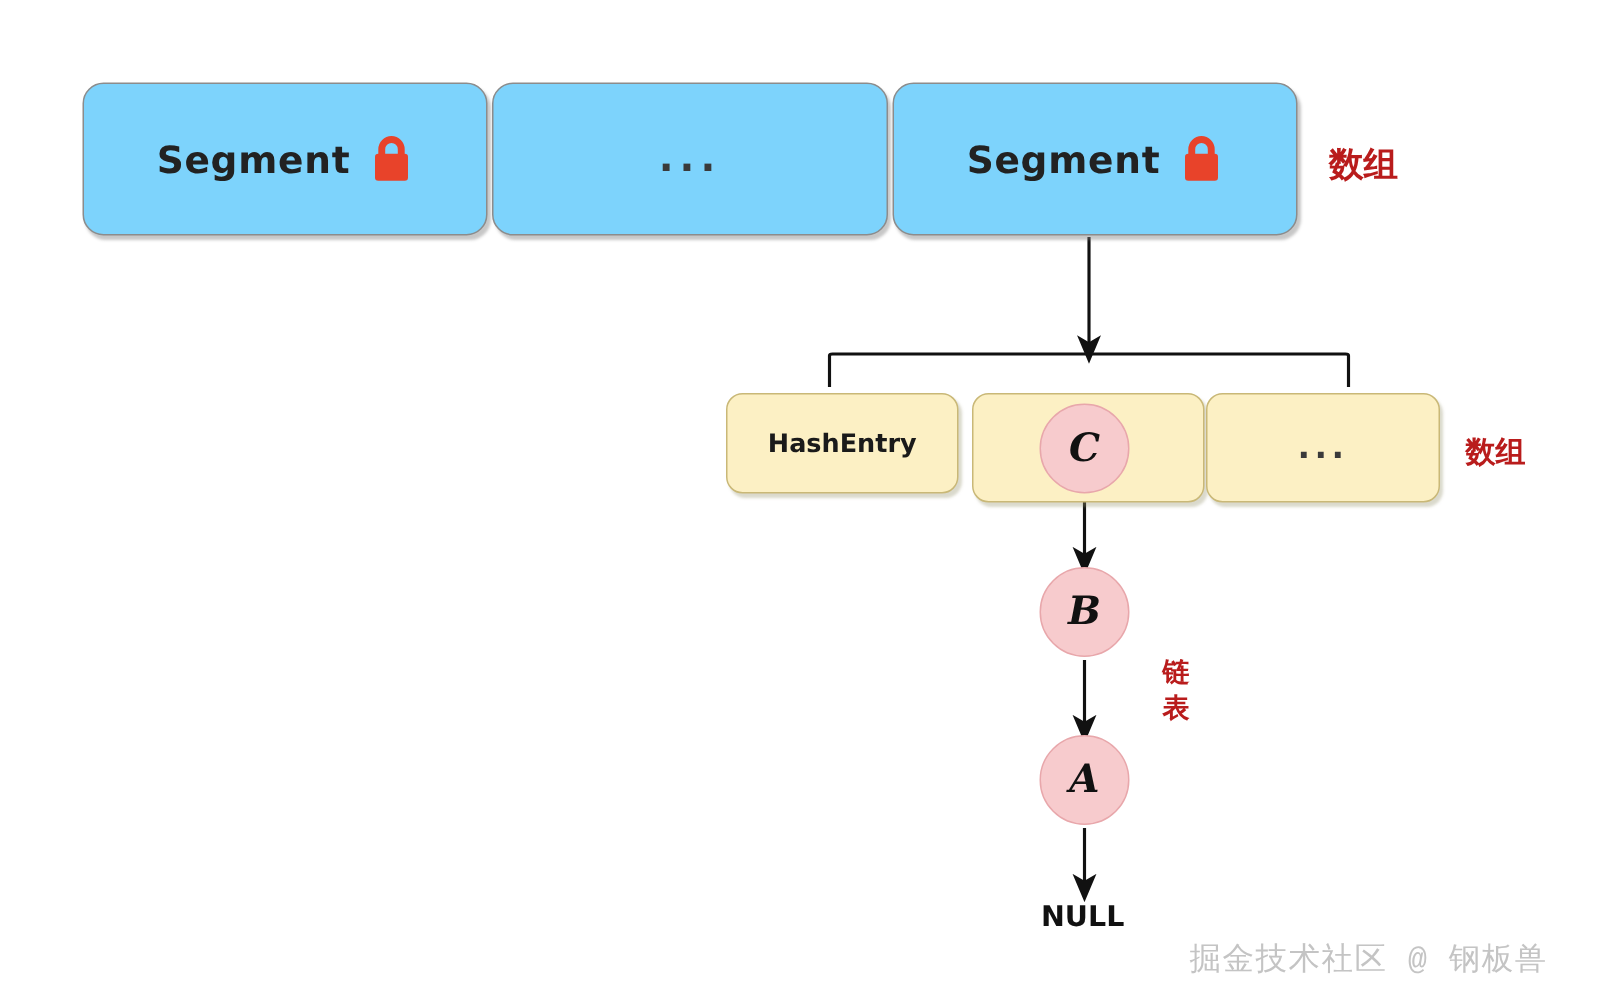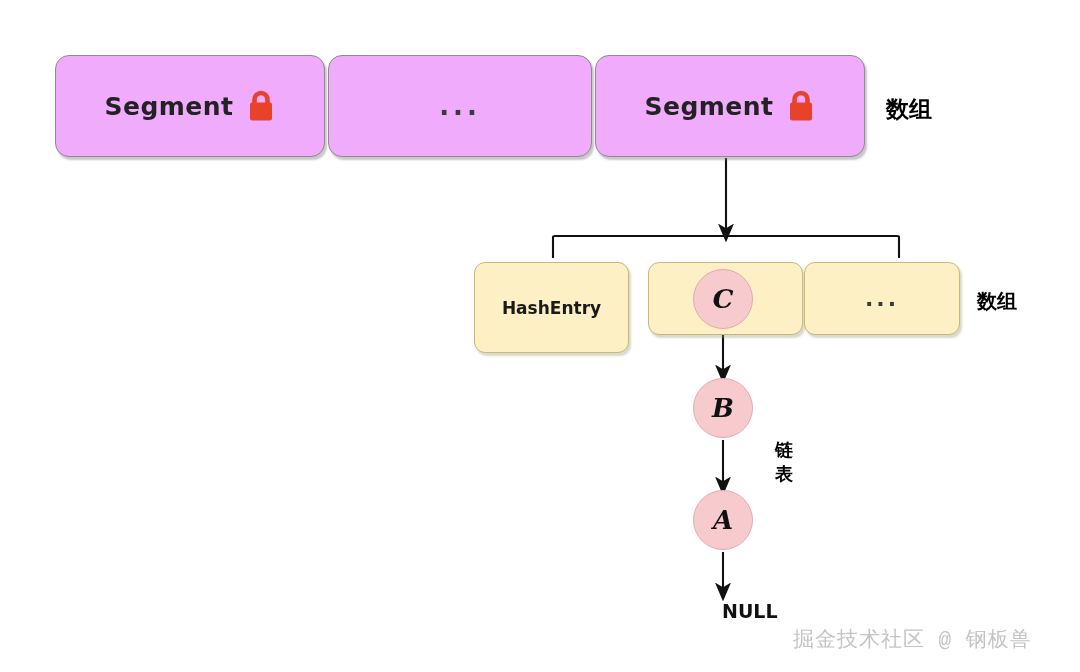--- a/index.html
+++ b/index.html
@@ -17,21 +17,21 @@
   }
   #canvas {
     position: absolute;
     left: 0; top: 0;
     width: 1080px;
     height: 672px;
   }
   
   .seg-box {
     position: absolute;
-    background: #f0abfc;
+    background: #7dd3fc;
     border: 1.6px solid #8c8c8c;
     border-radius: 14px;
     box-shadow: 2px 3px 2px rgba(130,130,130,0.45);
     display: flex;
     align-items: center;
     justify-content: center;
     gap: 12px;
     box-sizing: border-box;
   }
   .seg-label {
@@ -97,23 +97,23 @@
   .node-label {
     font-family: "DejaVu Serif", serif;
     font-style: italic;
     font-size: 26px;
     font-weight: 700;
     color: #111111;
   }
   
   .side-label {
     position: absolute;
-    font-family: Liberation Serif, serif;
-    font-weight: 700;
-    color: #000000;
+    font-family: Liberation Mono, monospace;
+    font-weight: 700;
+    color: #b91c1c;
   }
   .label-array-top { font-size: 23px; }
   .label-array-mid { font-size: 20px; }
   .label-list {
     font-size: 18px;
     width: 24px;
     line-height: 1.35;
     text-align: center;
   }
   .null-label {
@@ -172,21 +172,21 @@
   <span class="lock-icon">
     <svg viewBox="0 0 30 34" width="30" height="34">
       <path d="M8.5,14 L8.5,10.5 A6.5,6.5 0 0,1 21.5,10.5 L21.5,14" fill="none" stroke="#e8432a" stroke-width="4.6"></path>
       <rect x="4" y="13.5" width="22" height="18" rx="2.2" fill="#e8432a"></rect>
     </svg>
   </span>
 </div>
 
 <div class="side-label label-array-top" style="left:886px; top:94px;">数组</div>
 
-<div class="hash-cell" style="left:474px; top:262px; width:155px; height:91px;">
+<div class="hash-cell" style="left:484px; top:262px; width:155px; height:67px;">
   <span class="hash-label">HashEntry</span>
 </div>
 
 <div class="hash-cell" style="left:648px; top:262px; width:155px; height:73px;"></div>
 
 <div class="hash-cell" style="left:804px; top:262px; width:156px; height:73px;">
   <span class="hash-dots">...</span>
 </div>
 
 <div class="side-label label-array-mid" style="left:977px; top:288px;">数组</div>
@@ -201,15 +201,15 @@
 
 <div class="node" style="left:693px; top:490px; width:60px; height:60px;">
   <span class="node-label">A</span>
 </div>
 
 <div class="side-label label-list" style="left:772px; top:438px;">
   <div>链</div>
   <div>表</div>
 </div>
 
-<div class="null-label" style="left:694px; top:600px;margin-left:28px;">NULL</div>
+<div class="null-label" style="left:694px; top:600px;">NULL</div>
 
 <div class="watermark" style="left:793px; top:625px;">掘金技术社区 @ 钢板兽</div>
 
 </body></html>

